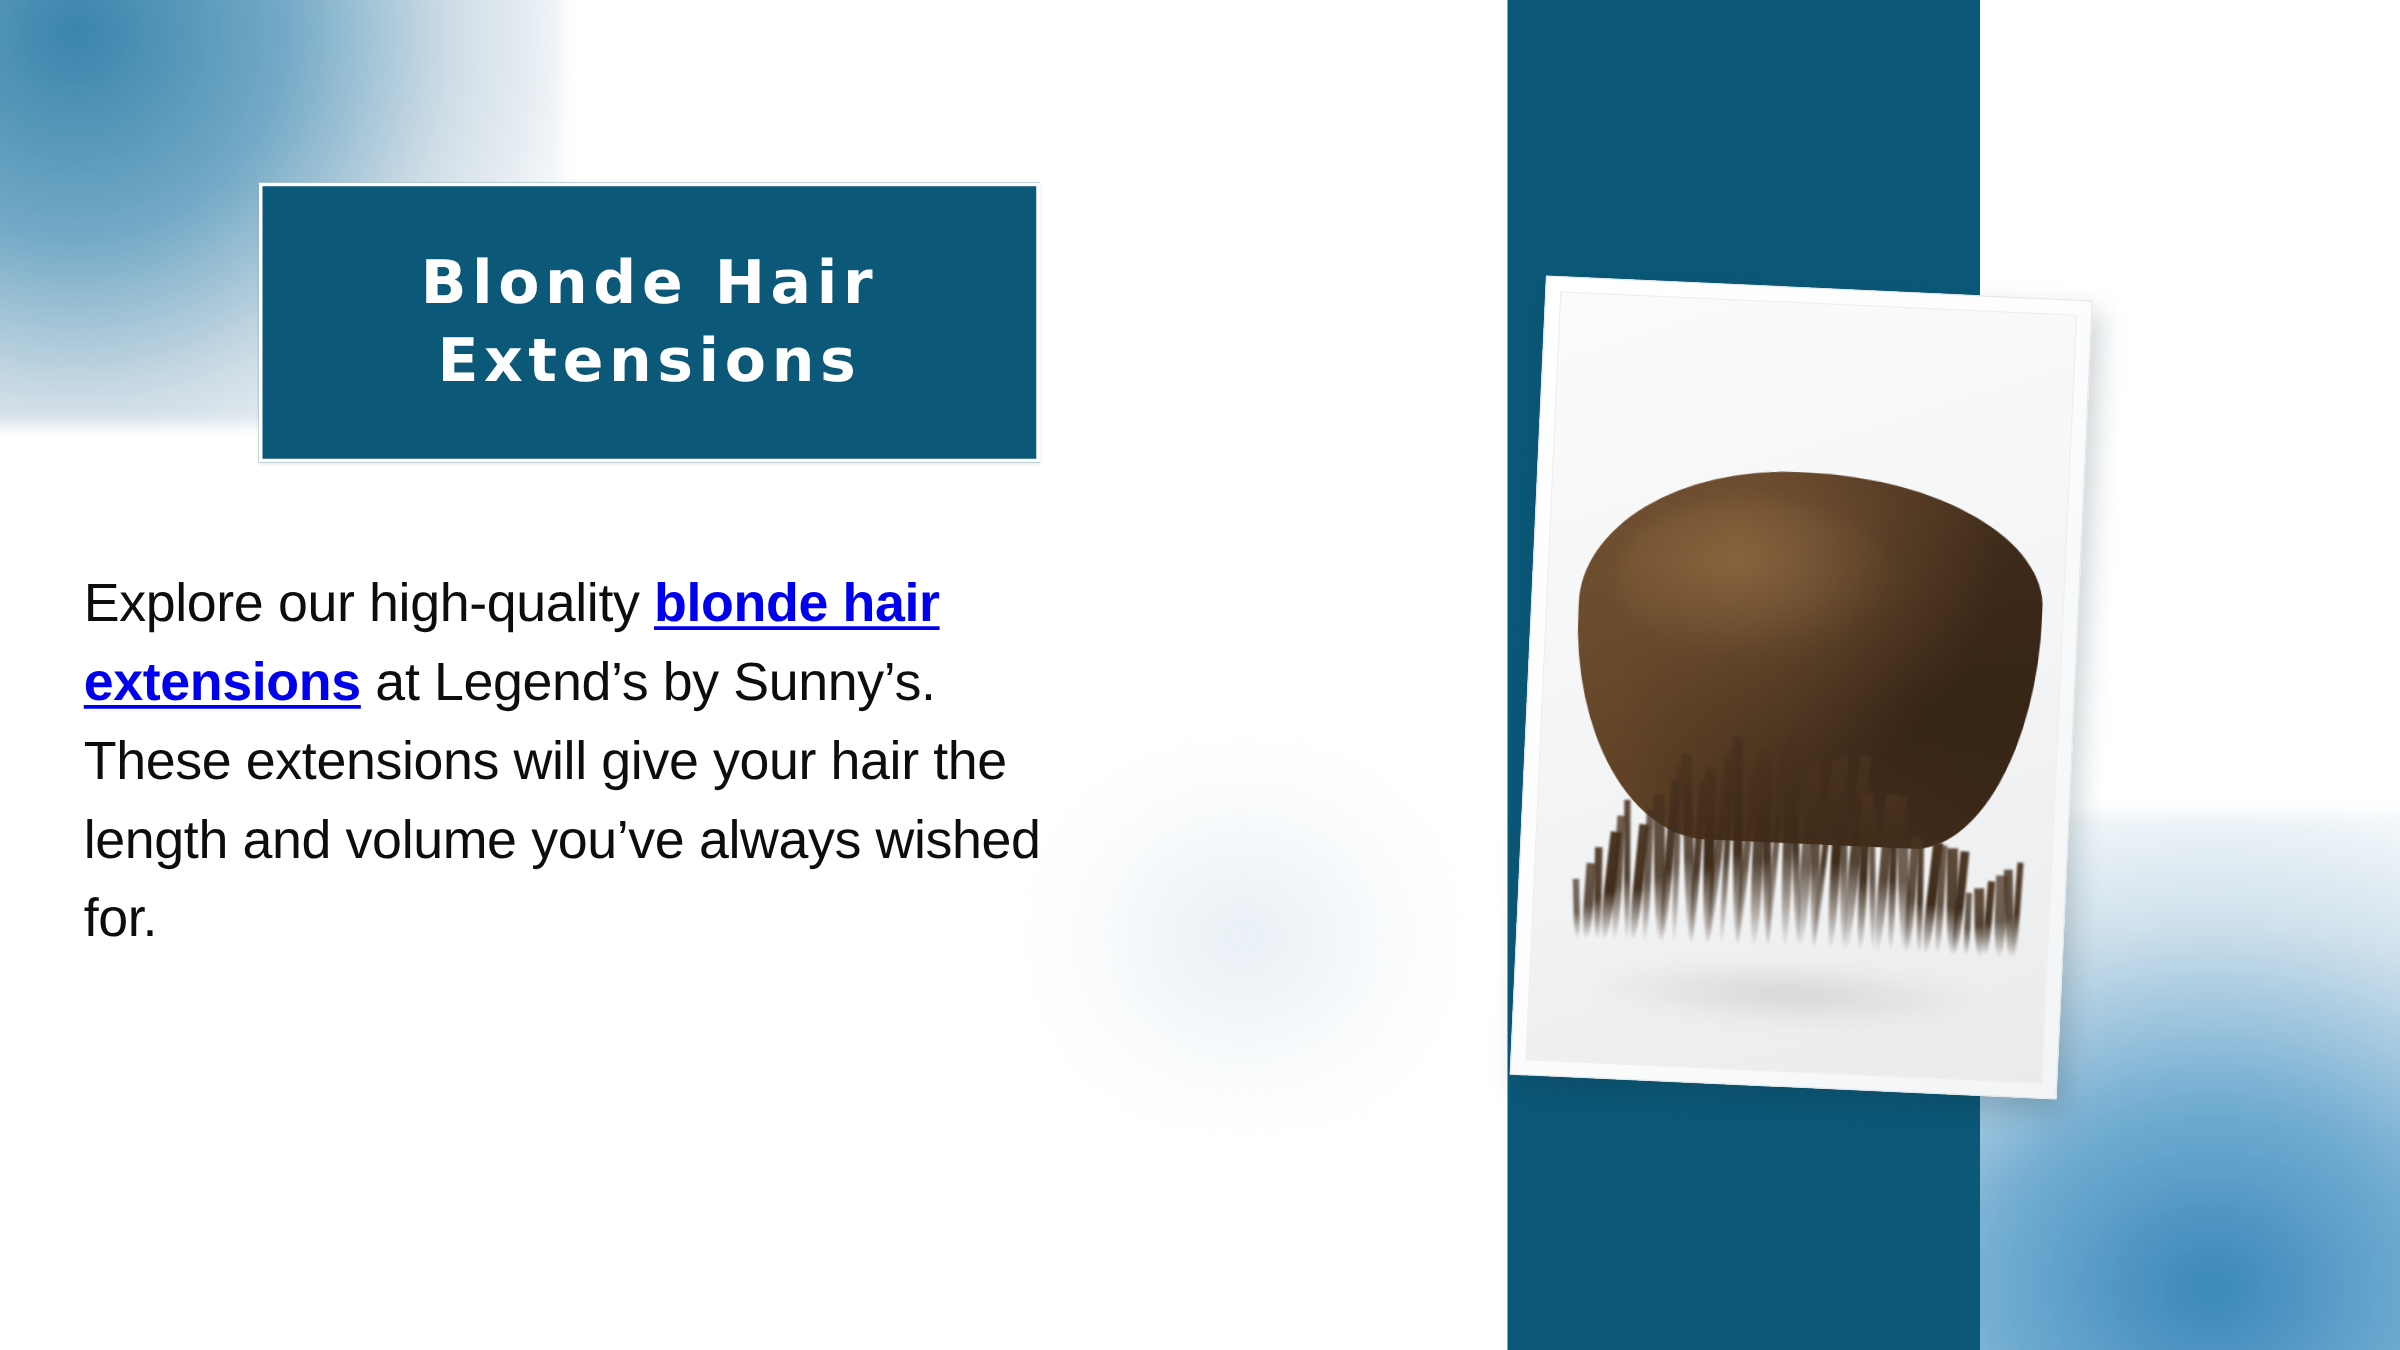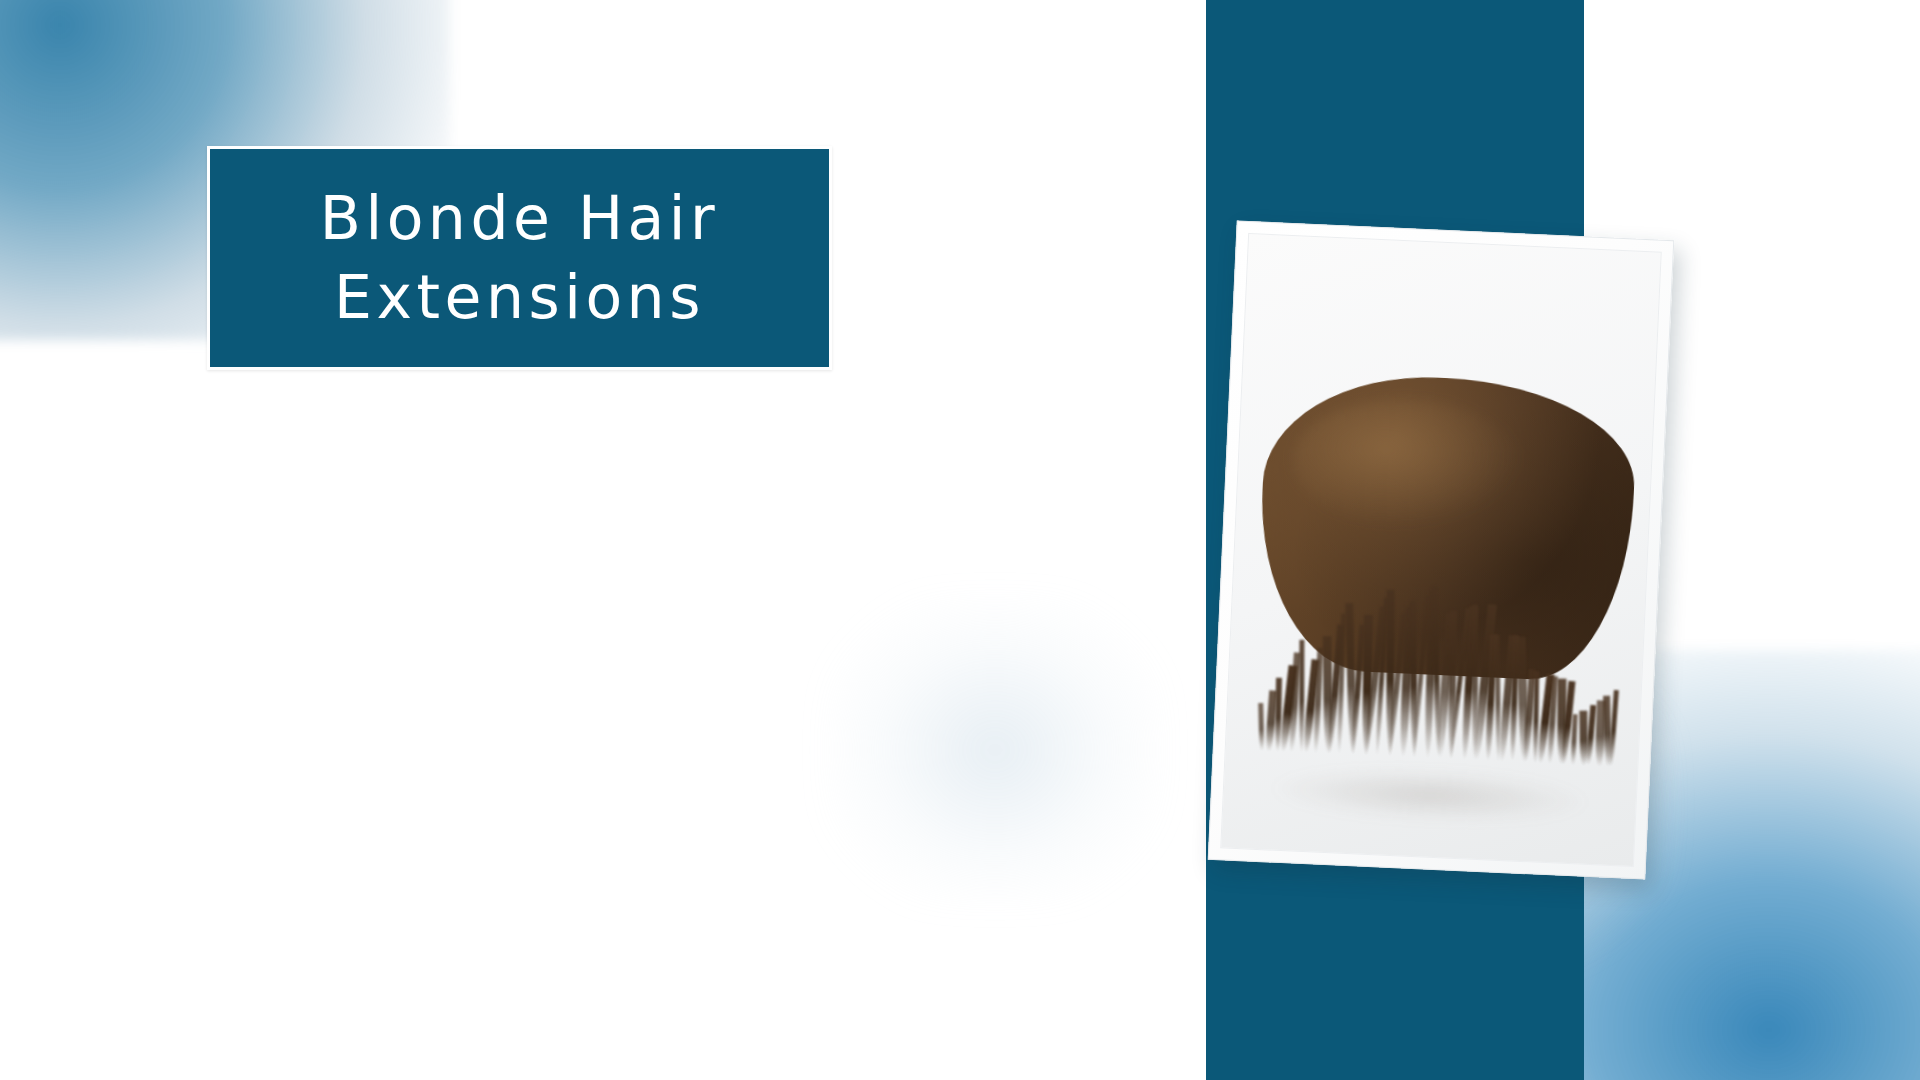--- a/index.html
+++ b/index.html
@@ -97,22 +97,22 @@
     border: 3px solid #ffffff;
     box-sizing: border-box;
     display: flex;
     align-items: center;
     justify-content: center;
     box-shadow: 0 1px 3px rgba(0,0,0,0.10);
   }
   #title-text {
     color: #ffffff;
     font-family: "DejaVu Sans", sans-serif;
-    font-size: 60px;
-    font-weight: 400;
+    font-size: 48px;
+    font-weight: 700;
     letter-spacing: 4.5px;
     line-height: 1.32;
     text-align: center;
     white-space: pre-line;
     padding: 0 16px;
   }
 
   
   #body-paragraph {
     position: absolute;
@@ -226,20 +226,21 @@
   <div class="bg-blob" id="blob-midright"></div>
   <div class="bg-blob" id="blob-midleft"></div>
 
   <div id="accent-band"></div>
 
   <div id="title-block">
     <div id="title-text">Blonde Hair
 Extensions</div>
   </div>
 
+  <div id="body-paragraph"><span>Explore our high-quality </span><span class="link">blonde hair extensions</span><span> at Legend’s by Sunny’s. These extensions will give your hair the length and volume you’ve always wished for.</span></div>
 
   <div id="photo-frame">
     <div id="photo-inner">
       <div id="hair-wrap">
         <div id="hair-body"></div>
         <div id="hair-sheen"></div>
         <div id="hair-strands">
             <span style="left: 2%; height: 26%; width: 5px; transform: rotate(-4deg); opacity: 0.72;"></span>
             <span style="left: 4.11111%; height: 33.218%; width: 8px; transform: rotate(1.6deg); opacity: 0.81;"></span>
             <span style="left: 6.22222%; height: 40.4102%; width: 6px; transform: rotate(-1.6deg); opacity: 0.9;"></span>

